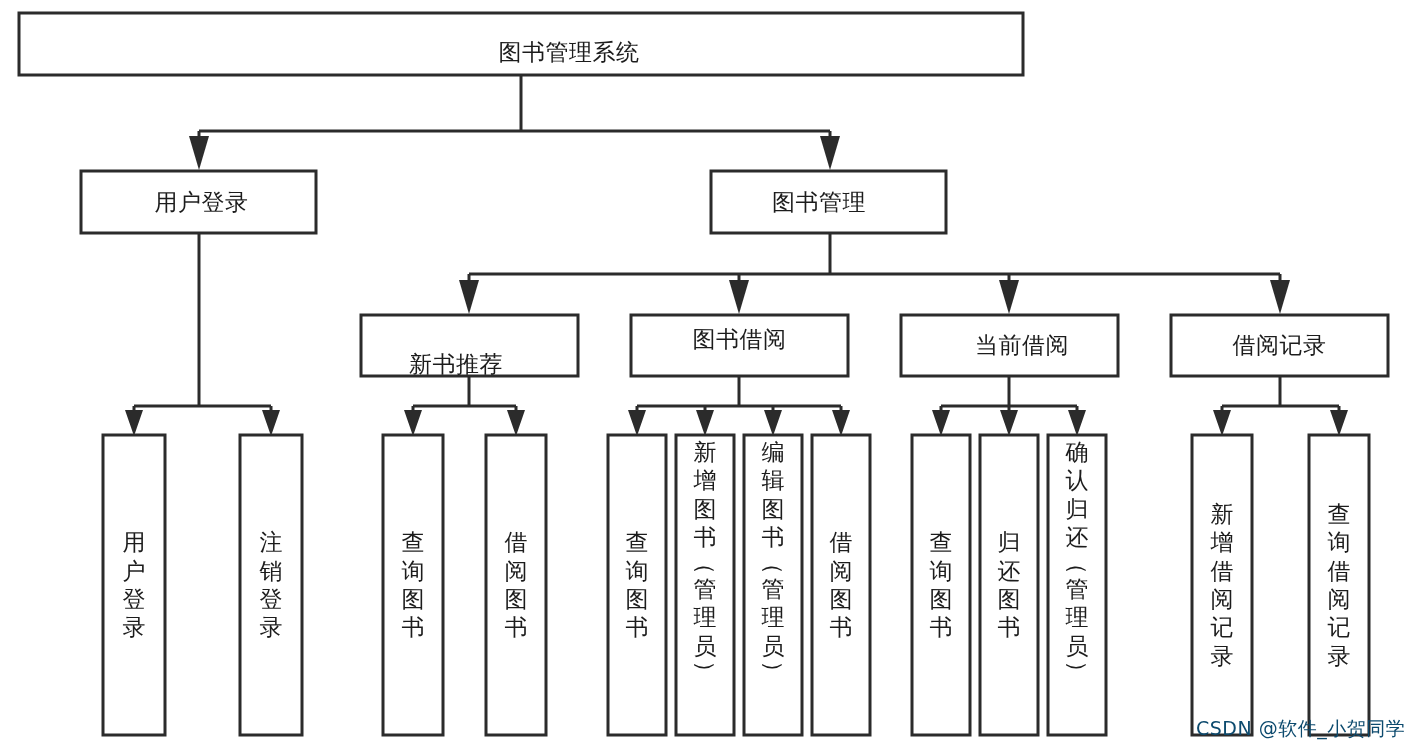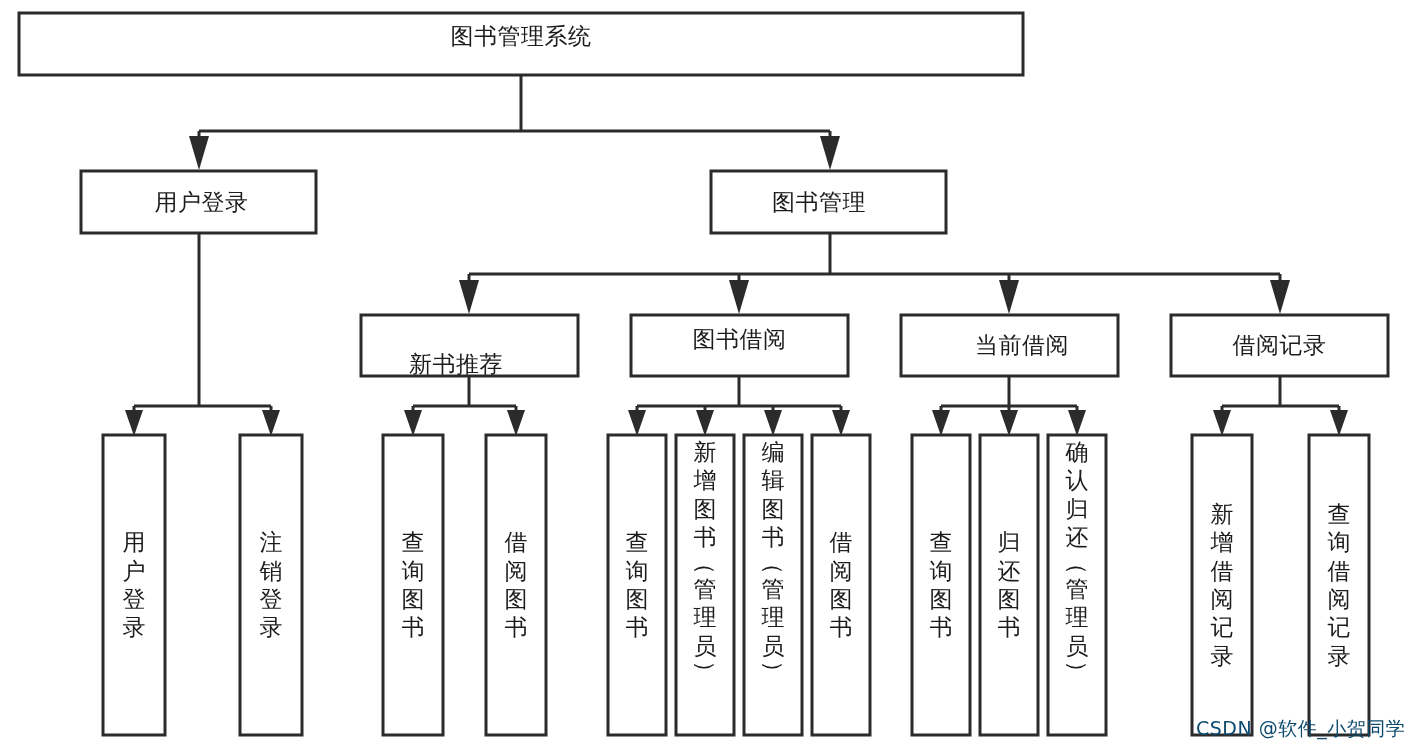--- a/index.html
+++ b/index.html
@@ -184,21 +184,21 @@
     <rect class="node-box" x="812" y="435" width="58" height="300"></rect>
 
     <rect class="node-box" x="912" y="435" width="58" height="300"></rect>
     <rect class="node-box" x="980" y="435" width="58" height="300"></rect>
     <rect class="node-box" x="1048" y="435" width="58" height="300"></rect>
 
     <rect class="node-box" x="1192" y="435" width="60" height="300"></rect>
     <rect class="node-box" x="1309" y="435" width="60" height="300"></rect>
   </svg>
 
-  <div class="node-label-h" style="left:19px; top:1px; width:1004px; height:70px;">图书管理系统</div>
+  <div class="node-label-h" style="left:19px; top:17px; width:1004px; height:70px;padding-left:48px;">图书管理系统</div>
 
   <div class="node-label-h" style="left:81px; top:171px; width:241px; height:62px;">用户登录</div>
   <div class="node-label-h" style="left:711px; top:171px; width:216px; height:62px;">图书管理</div>
 
   <div class="node-label-h" style="left:361px; top:315px; width:190px; height:61px;margin-top:19px;">新书推荐</div>
   <div class="node-label-h" style="left:631px; top:315px; width:217px; height:48px;">图书借阅</div>
   <div class="node-label-h" style="left:901px; top:315px; width:242px; height:61px;">当前借阅</div>
   <div class="node-label-h" style="left:1171px; top:315px; width:217px; height:61px;font-family:Liberation Mono, monospace;">借阅记录</div>
 
   <div class="node-label-v vcenter" style="left:103px; top:435px; width:62px; height:300px;">

